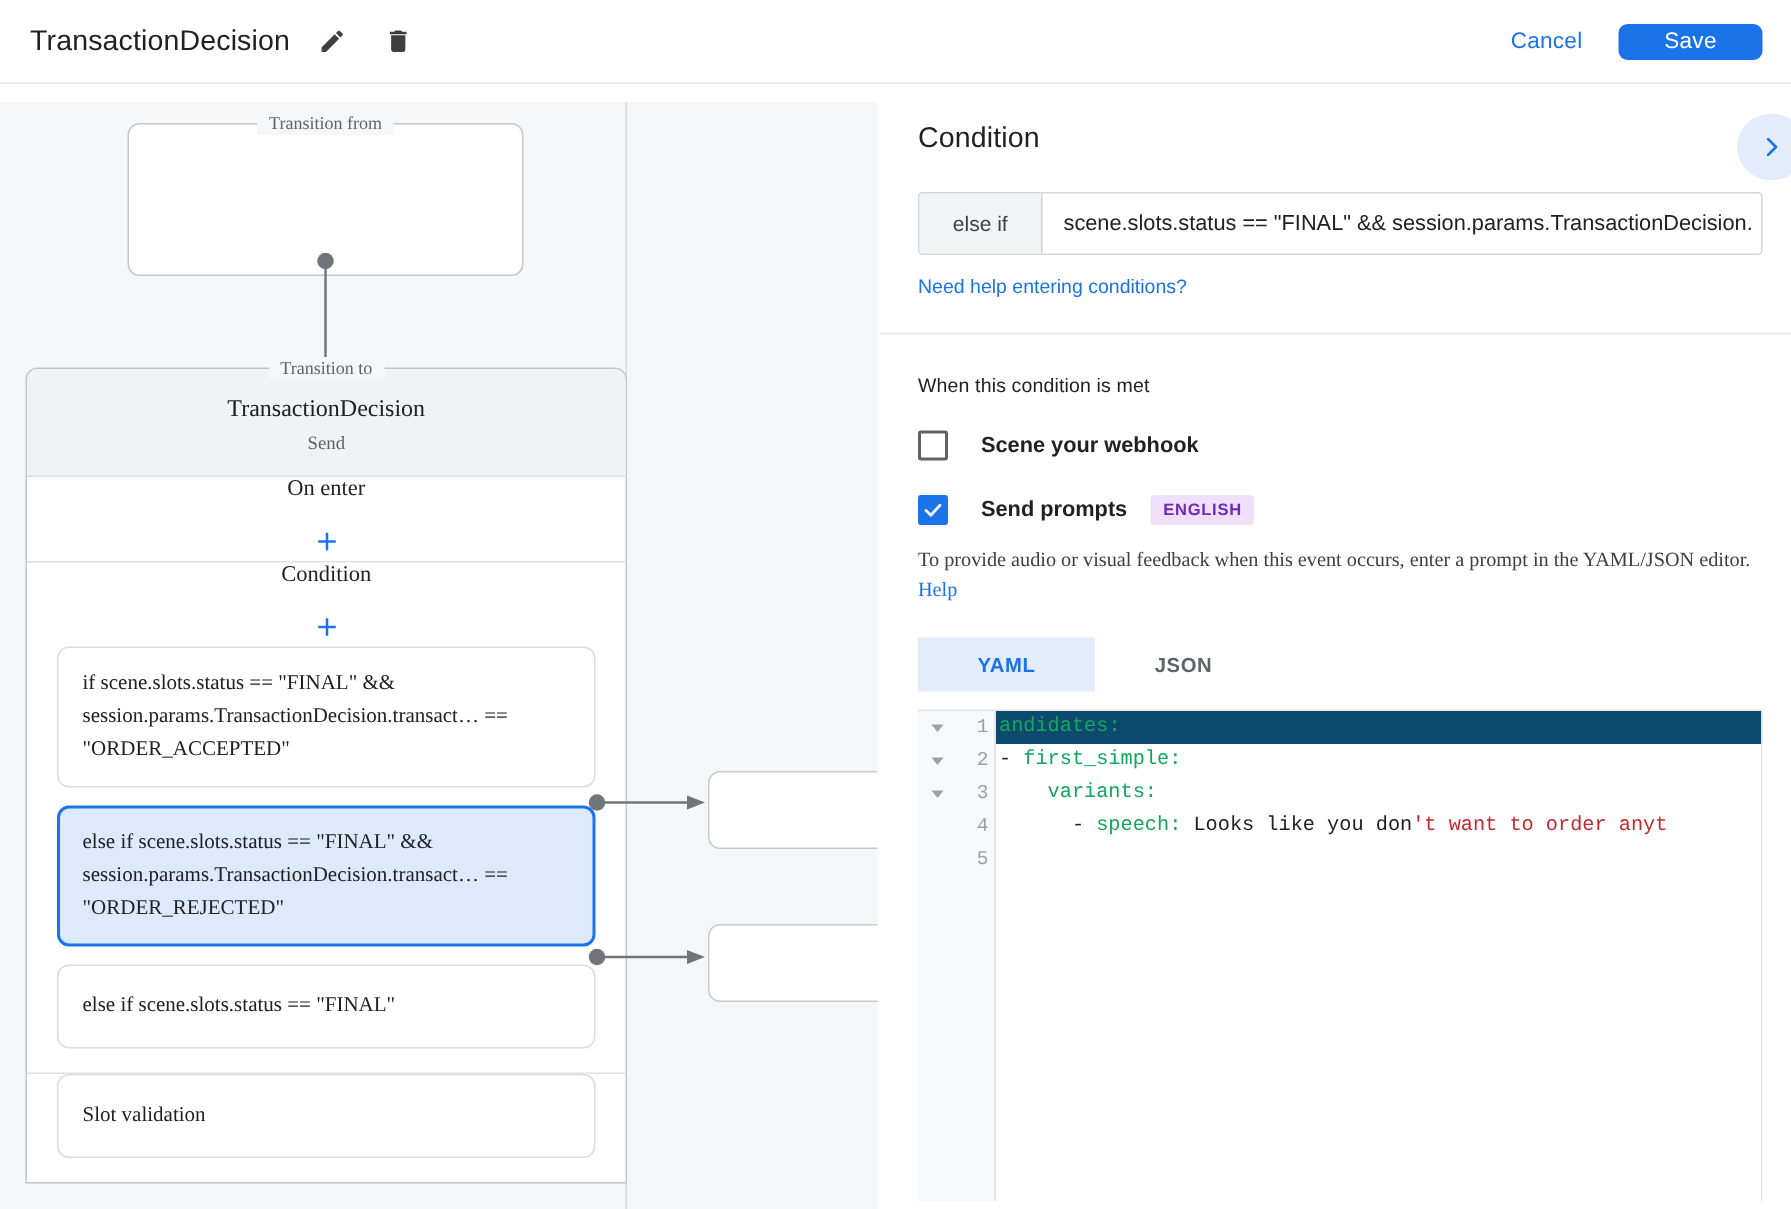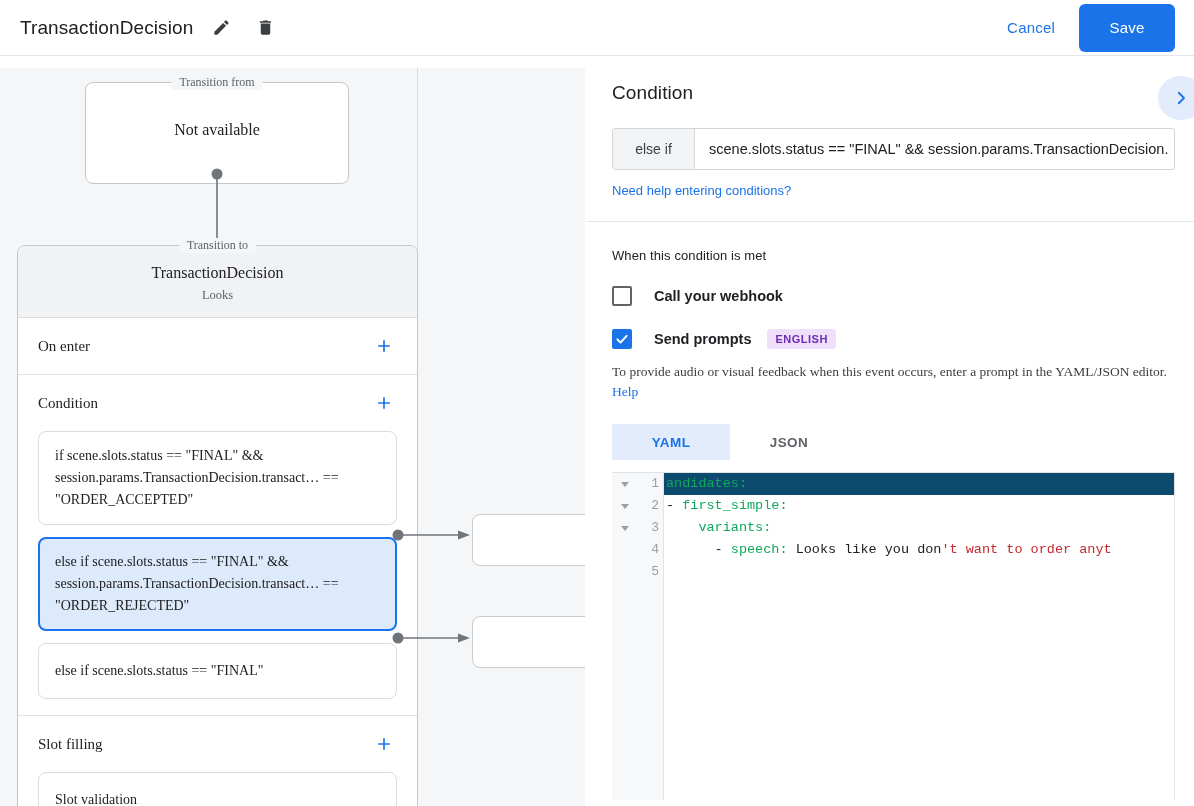--- a/index.html
+++ b/index.html
@@ -33,21 +33,21 @@
   .cancel-btn {
     color: #1a73e8; font-size: 15px; font-weight: 500;
     padding: 8px 14px; border-radius: 4px; background: none; border: none;
     cursor: pointer; letter-spacing: .2px;
   }
   .save-btn {
     margin-left: 10px; margin-right: 19px;
     background: #1a73e8; color: #ffffff;
     font-size: 15px; font-weight: 500; letter-spacing: .2px;
     border: none; border-radius: 6px;
-    height: 48px; min-width: 96px; padding: 0 22px;
+    height: 24px; min-width: 96px; padding: 0 22px;
     cursor: pointer;
   }
 
   
   .left-panel {
     position: absolute; left: 0; top: 68px; width: 585px; height: 750px;
     background: #f5f6f8; overflow: hidden; font-family: Liberation Serif, serif;
   }
   .graph-vline {
     position: absolute; left: 417px; top: 0; width: 1px; height: 750px;
@@ -97,20 +97,21 @@
   .scene-sub { font-size: 12.5px; color: #5f6368; margin-top: 6px; }
 
   .section {
     border-bottom: 1px solid #e0e2e5;
     padding: 0 20px 0 20px;
   }
   .section:last-child { border-bottom: none; }
   .section-head {
     display: flex; align-items: center; justify-content: space-between;
     height: 56px;
+    flex-direction: column;
   }
   .section-title { font-size: 15px; color: #202124; }
   .plus-btn {
     width: 26px; height: 26px; display: flex; align-items: center; justify-content: center;
     cursor: pointer; color: #1a73e8;
   }
   .plus-btn svg { display: block; }
 
   .cond-card {
     border: 1px solid #dadce0; border-radius: 8px;
@@ -260,34 +261,33 @@
   <button class="cancel-btn">Cancel</button>
   <button class="save-btn">Save</button>
 </div>
 
 <div class="left-panel">
 
   <div class="graph-vline"></div>
 
   <div class="fieldbox box-from">
     <div class="fieldbox-legend">Transition from</div>
-    <div class="center-label">Not available</div>
   </div>
 
   <svg class="connector" viewBox="0 0 12 124">
     <circle cx="6" cy="6" r="5.5" fill="#70757a"></circle>
     <line x1="6" y1="6" x2="6" y2="110" stroke="#70757a" stroke-width="1.6"></line>
     <polygon points="6,120 1.2,108 10.8,108" fill="#70757a"></polygon>
   </svg>
 
   <div class="scene-card">
     <div class="scene-head">
       <div class="scene-head-legend">Transition to</div>
       <div class="scene-title">TransactionDecision</div>
-      <div class="scene-sub">Looks</div>
+      <div class="scene-sub">Send</div>
     </div>
 
     <div class="section">
       <div class="section-head">
         <div class="section-title">On enter</div>
         <div class="plus-btn">
           <svg width="20" height="20" viewBox="0 0 24 24" fill="#1a73e8">
             <path d="M19 13h-6v6h-2v-6H5v-2h6V5h2v6h6v2z"></path>
           </svg>
         </div>
@@ -304,28 +304,20 @@
         </div>
       </div>
       <div class="section-body">
         <div class="cond-card">if scene.slots.status == "FINAL" &amp;&amp; session.params.TransactionDecision.transact… == "ORDER_ACCEPTED"</div>
         <div class="cond-card selected">else if scene.slots.status == "FINAL" &amp;&amp; session.params.TransactionDecision.transact… == "ORDER_REJECTED"</div>
         <div class="cond-card one-line">else if scene.slots.status == "FINAL"</div>
       </div>
     </div>
 
     <div class="section">
-      <div class="section-head">
-        <div class="section-title">Slot filling</div>
-        <div class="plus-btn">
-          <svg width="20" height="20" viewBox="0 0 24 24" fill="#1a73e8">
-            <path d="M19 13h-6v6h-2v-6H5v-2h6V5h2v6h6v2z"></path>
-          </svg>
-        </div>
-      </div>
       <div class="section-body">
         <div class="cond-card one-line">Slot validation</div>
 
       </div>
     </div>
   </div>
 
   <svg class="edge" style="left:392px; top:461px; width:82px;" viewBox="0 0 82 12">
     <circle cx="6" cy="6" r="5.5" fill="#70757a"></circle>
     <line x1="6" y1="6" x2="70" y2="6" stroke="#70757a" stroke-width="1.6"></line>
@@ -360,21 +352,21 @@
     <span class="help-link">Need help entering conditions?</span>
   </div>
 
   <div class="rp-divider"></div>
 
   <div class="rp-body">
     <div class="rp-subheading">When this condition is met</div>
 
     <div class="check-row">
       <div class="cbox"></div>
-      <div class="check-label">Call your webhook</div>
+      <div class="check-label">Scene your webhook</div>
     </div>
 
     <div class="check-row">
       <div class="cbox checked">
         <svg width="14" height="14" viewBox="0 0 24 24" fill="none" stroke="#ffffff" stroke-width="3.2" stroke-linecap="round" stroke-linejoin="round">
           <polyline points="4 12.5 9.5 18 20 6.5"></polyline>
         </svg>
       </div>
       <div class="check-label">Send prompts</div>
       <div class="lang-chip">ENGLISH</div>

